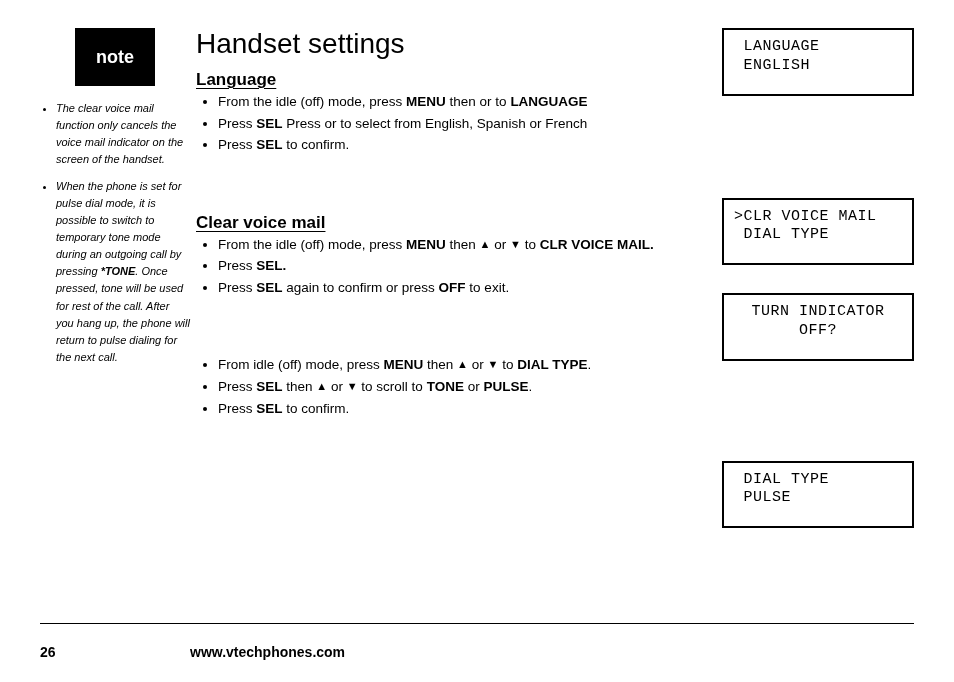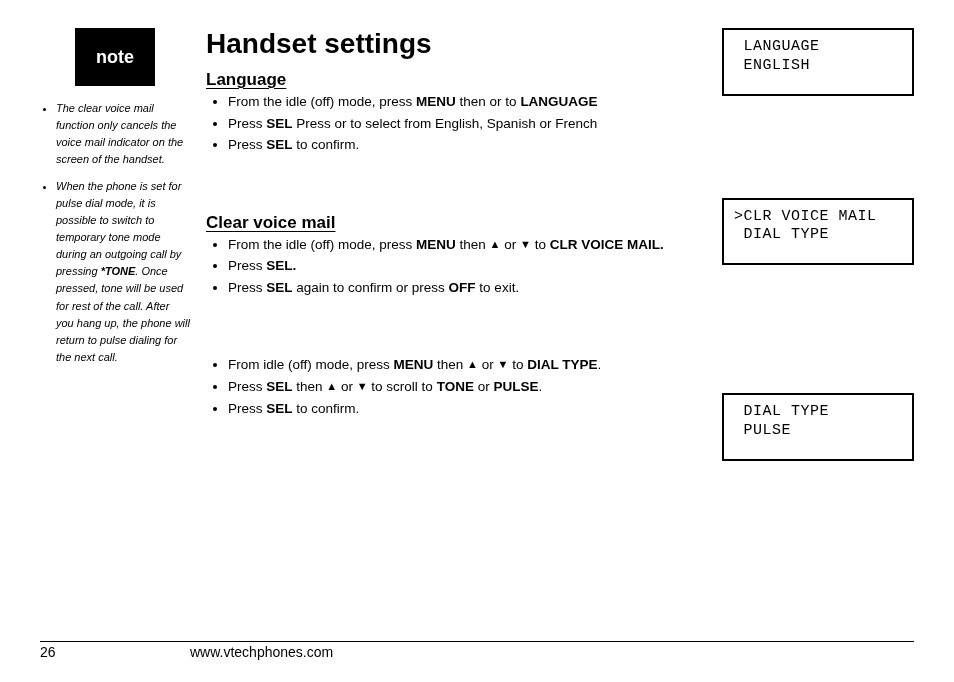--- a/index.html
+++ b/index.html
@@ -7,21 +7,21 @@
     font-family: Arial, Helvetica, sans-serif;
     background: #fff;
     color: #000;
     width: 954px;
     height: 682px;
     position: relative;
     padding: 28px 40px 18px 40px;
   }
   .page {
     display: flex;
-    gap: 16px;
+    gap: 6px;
     height: 600px;
   }
   
   .sidebar {
     width: 150px;
     flex-shrink: 0;
   }
   .note-badge {
     width: 80px;
     height: 58px;
@@ -43,21 +43,21 @@
   .note-list li { margin-bottom: 10px; font-style: italic; }
   .bold { font-weight: 700; }
 
   
   .main {
     flex: 1;
     padding-right: 10px;
   }
   h1 {
     font-size: 28px;
-    font-weight: 700;
+    font-weight: 400;
     margin-bottom: 10px;
   }
   h2 {
     font-size: 17px;
     font-weight: 700;
     margin-top: 4px;
     margin-bottom: 2px;
     text-decoration: underline;
     text-decoration-thickness: 1px;
     text-underline-offset: 3px;
@@ -95,23 +95,23 @@
   .spacer-lg { height: 102px; }
   .spacer-md { height: 72px; }
 
   
   .footer {
     position: absolute;
     bottom: 22px;
     left: 40px;
     right: 40px;
     border-top: 1px solid #000;
-    padding-top: 2px;
+    padding-top: 20px;
     font-size: 14px;
-    font-weight: 400;
+    font-weight: 700;
     display: flex;
   }
   .footer .pg { width: 150px; }
   .footer .url { flex: 1; text-align: left; }
   .footer .pad { width: 192px; }
 </style>
 </head>
 <body>
 
 <div class="page">
@@ -174,20 +174,22 @@
     </div>
   </main>
 
   <div class="rightcol">
     <div class="lcd"> LANGUAGE
  ENGLISH</div>
     <div class="spacer-lg"></div>
     <div class="lcd">&gt;CLR VOICE MAIL
  DIAL TYPE</div>
     <div class="spacer-sm"></div>
+    <div class="lcd center">TURN INDICATOR
+OFF?</div>
     <div class="spacer-md"></div>
     <div class="spacer-sm"></div>
     <div class="lcd"> DIAL TYPE
  PULSE</div>
   </div>
 
 </div>
 
 <div class="footer">
   <div class="pg">26</div>

